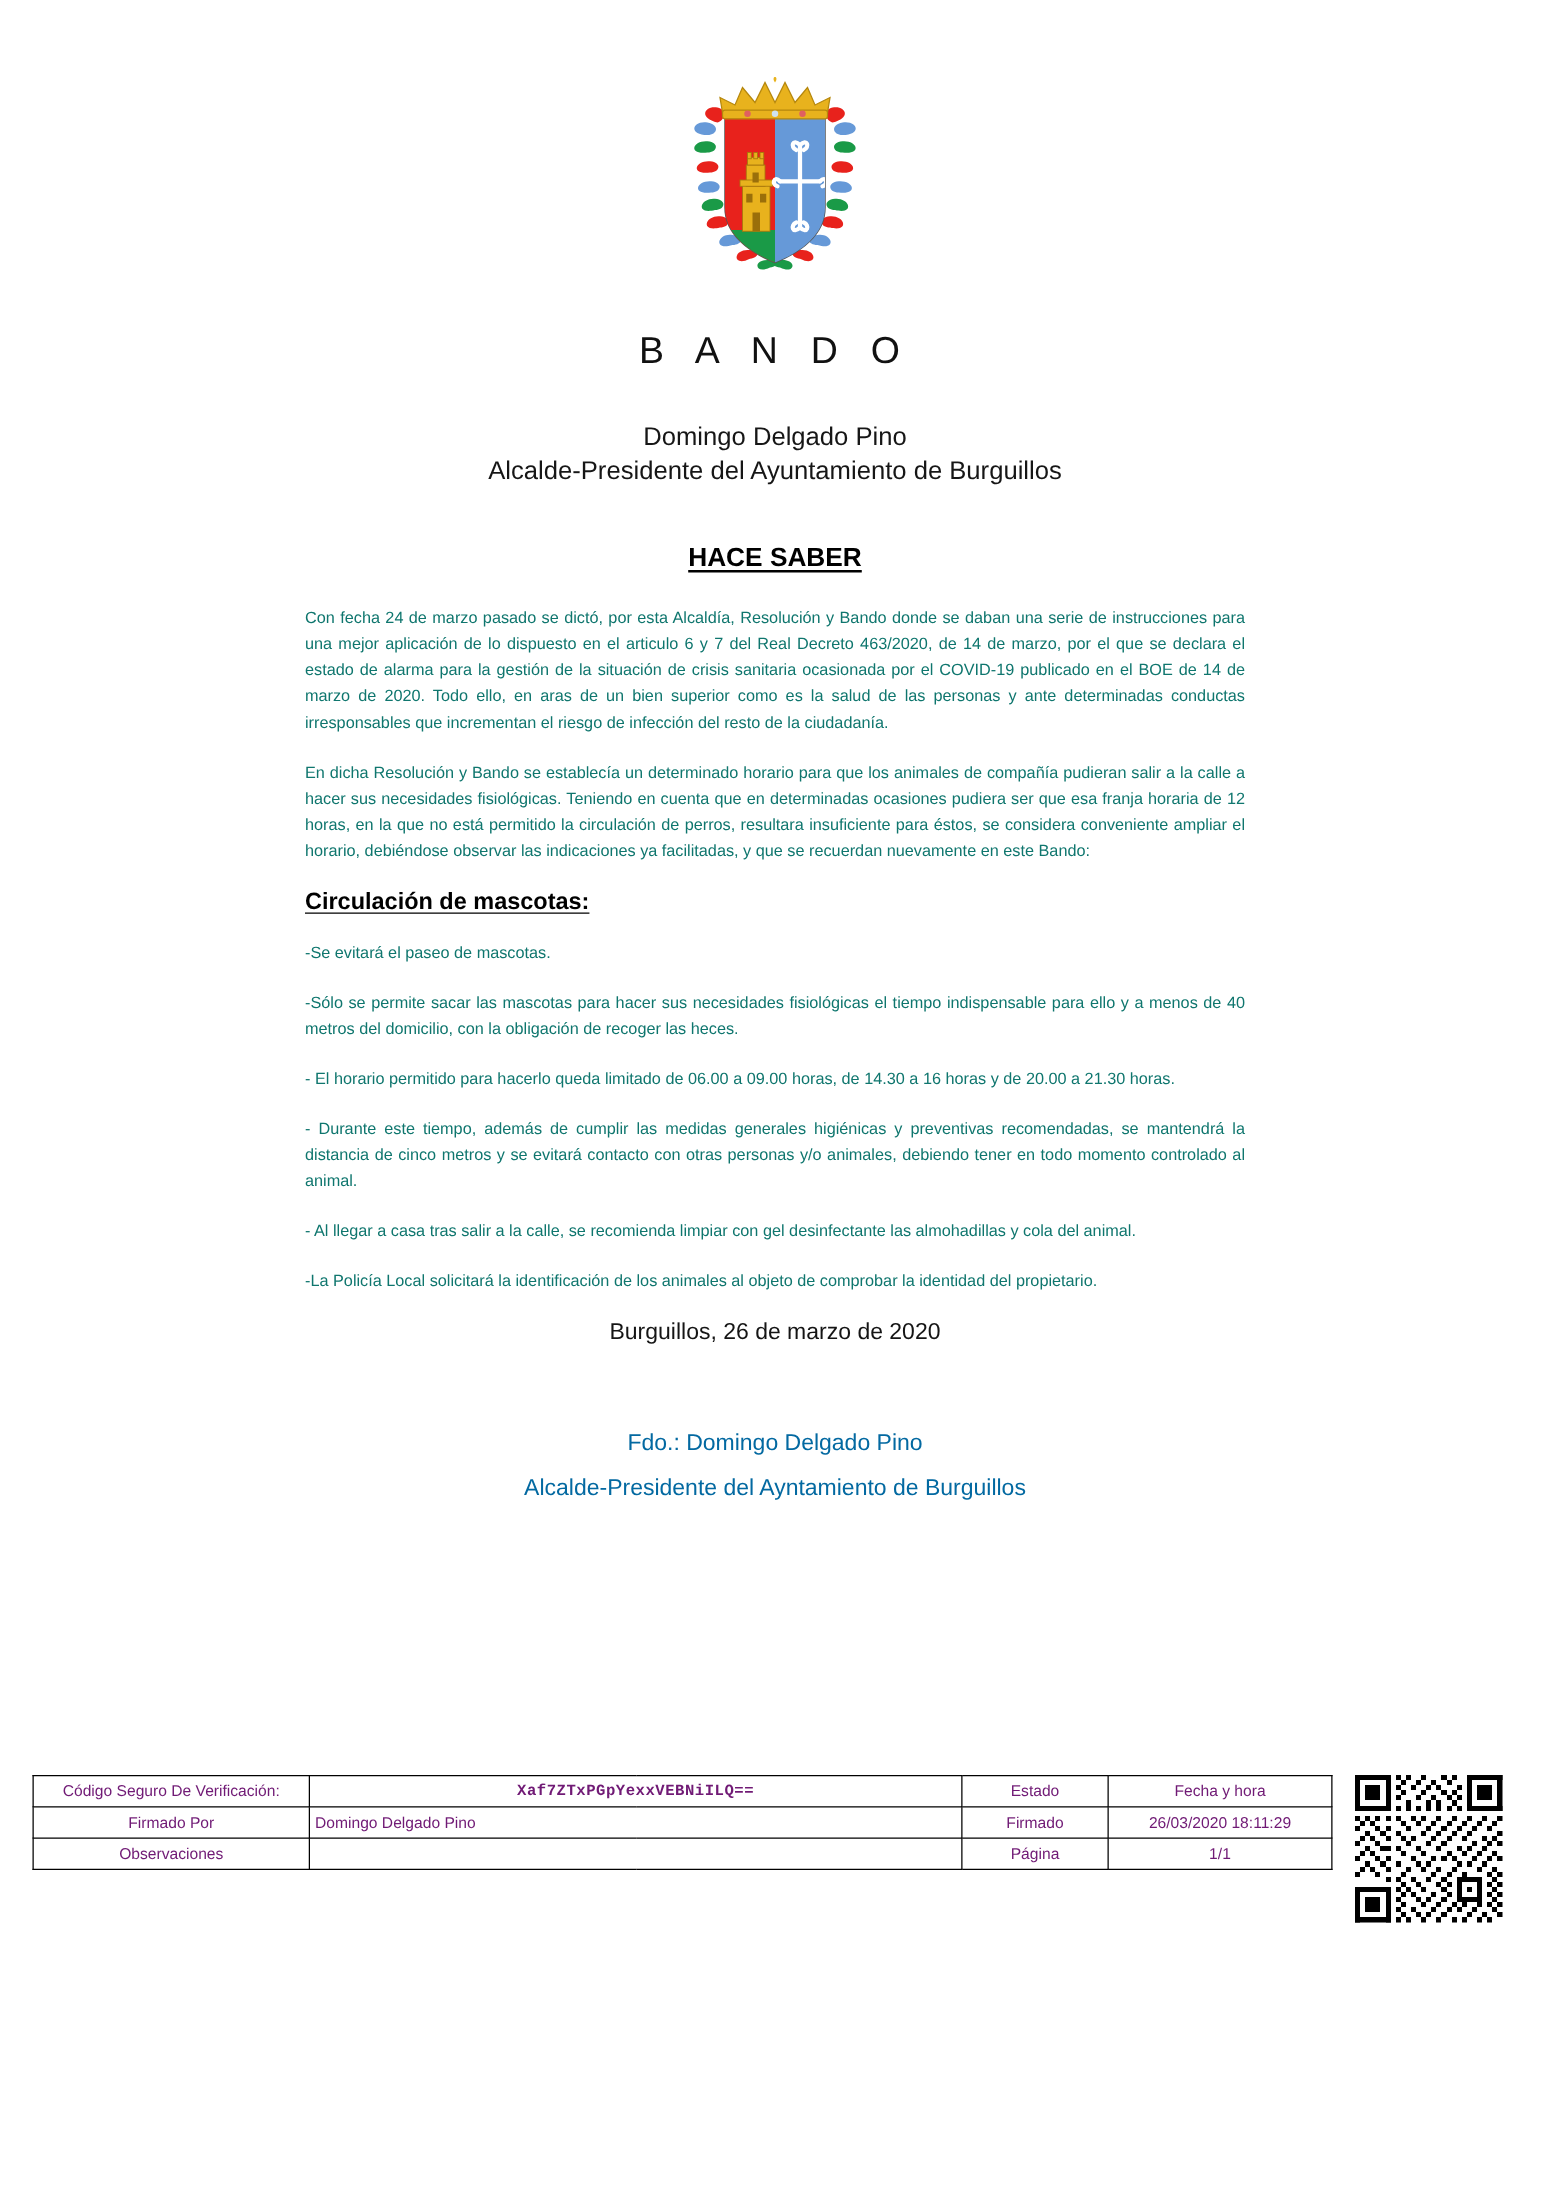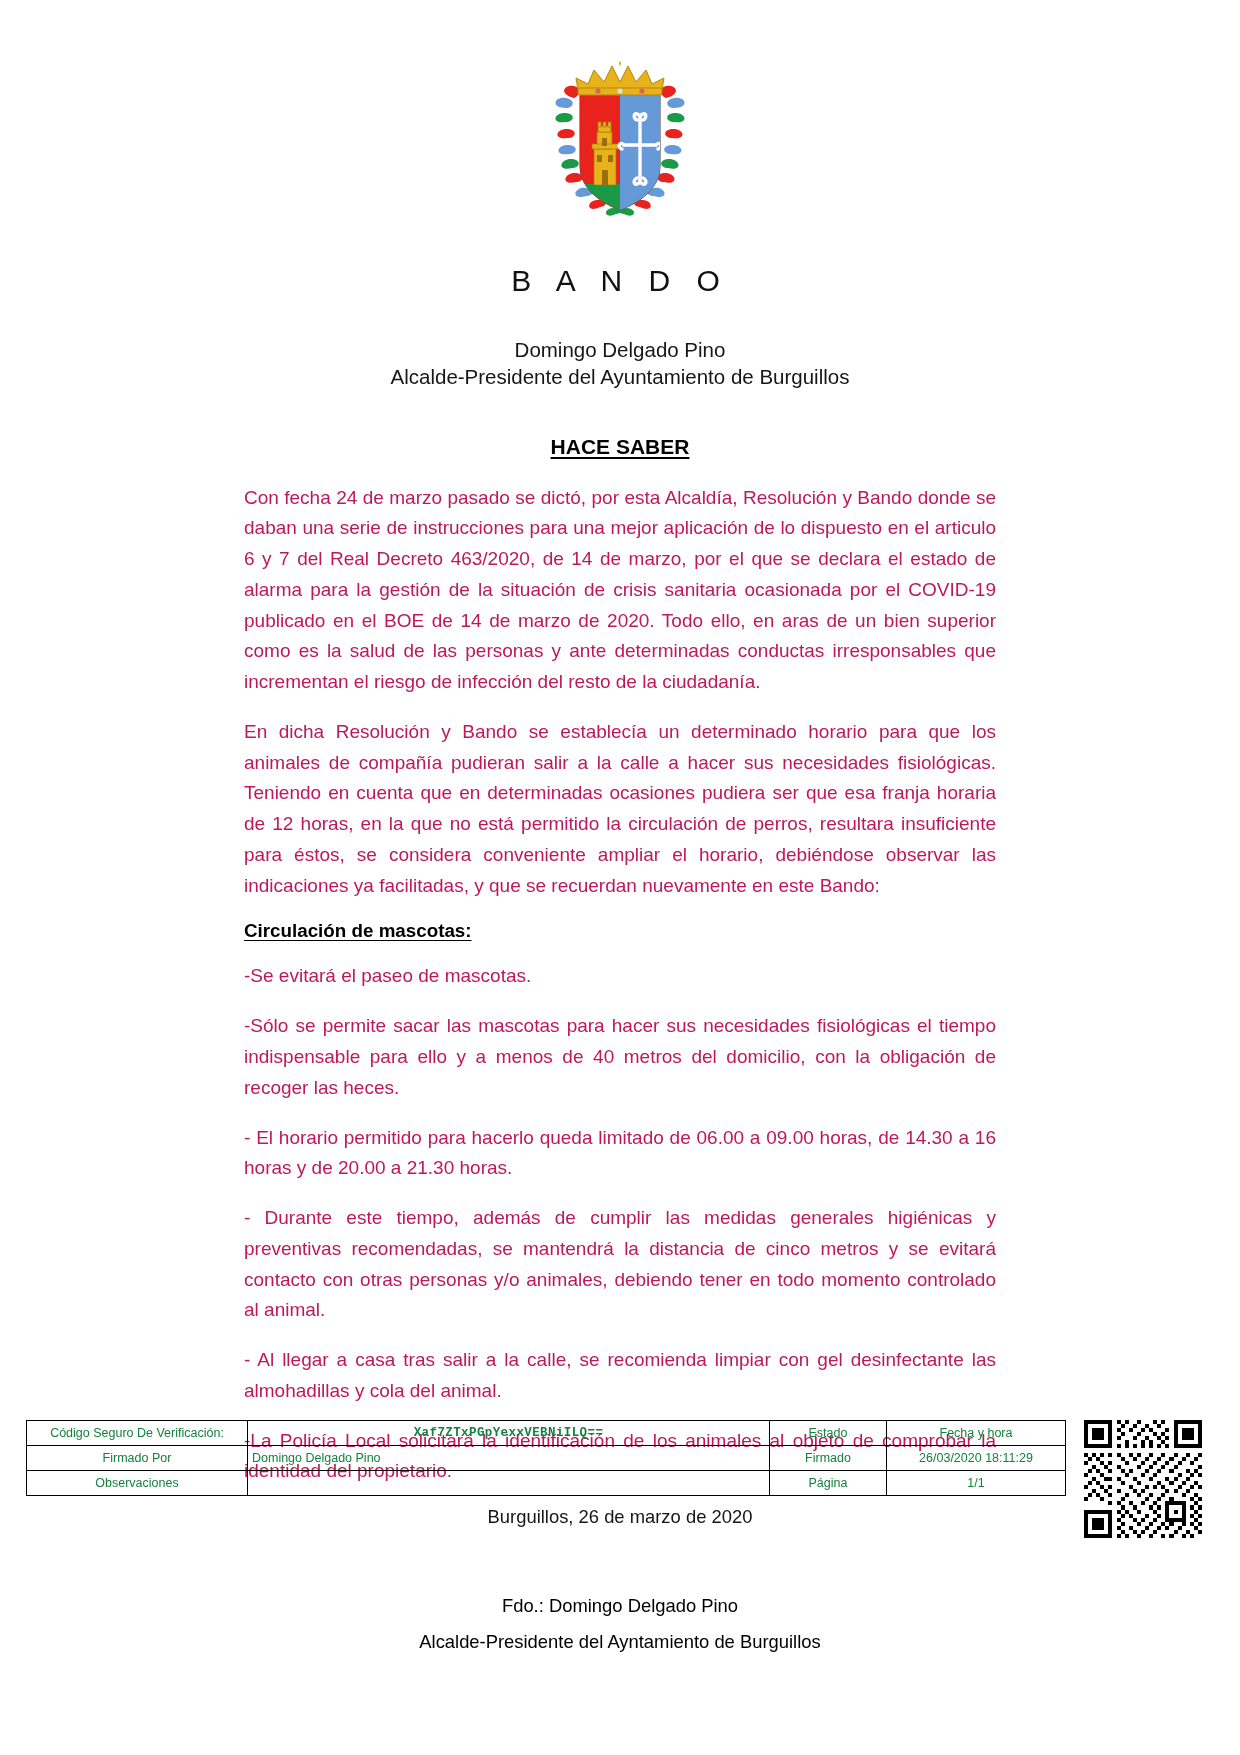--- a/index.html
+++ b/index.html
@@ -62,26 +62,26 @@
     color: #000;
   }
 
   
   .body-wrap {
     margin: 0 auto;
     width: 752px;
     padding-top: 24px;
   }
   p.para {
-    font-size: 19px;
+    font-size: 13px;
     line-height: 1.62;
     text-align: justify;
     text-justify: inter-word;
     margin: 0 0 19px 0;
-    color: #be185d;
+    color: #0f766e;
     hyphens: none;
   }
 
   .inline-heading {
     font-size: 18.8px;
     font-weight: bold;
     text-decoration: underline;
     text-underline-offset: 3px;
     margin: 6px 0 19px 0;
     color: #000;
@@ -92,21 +92,21 @@
     text-align: center;
     font-size: 18.4px;
     margin: 0;
     color: #151515;
   }
   .sign-block {
     text-align: center;
     margin-top: 60px;
     font-size: 18.4px;
     line-height: 1.95;
-    color: #000000;
+    color: #0369a1;
   }
 
   
   .footer {
     position: absolute;
     left: 26px;
     top: 1420px;
     width: 1188px;
     display: flex;
     align-items: flex-start;
@@ -115,21 +115,21 @@
     border-collapse: collapse;
     width: 1040px;
     table-layout: fixed;
     font-family: "Liberation Sans", sans-serif;
   }
   table.verif td {
     border: 1px solid #000;
     height: 22px;
     font-size: 12.5px;
     padding: 1px 4px;
-    color: #15803d;
+    color: #701a75;
     vertical-align: middle;
   }
   td.lbl {
     text-align: center;
     width: 212px;
   }
   td.mono {
     font-family: "Liberation Mono", monospace;
     text-align: center;
     font-size: 12.5px;

